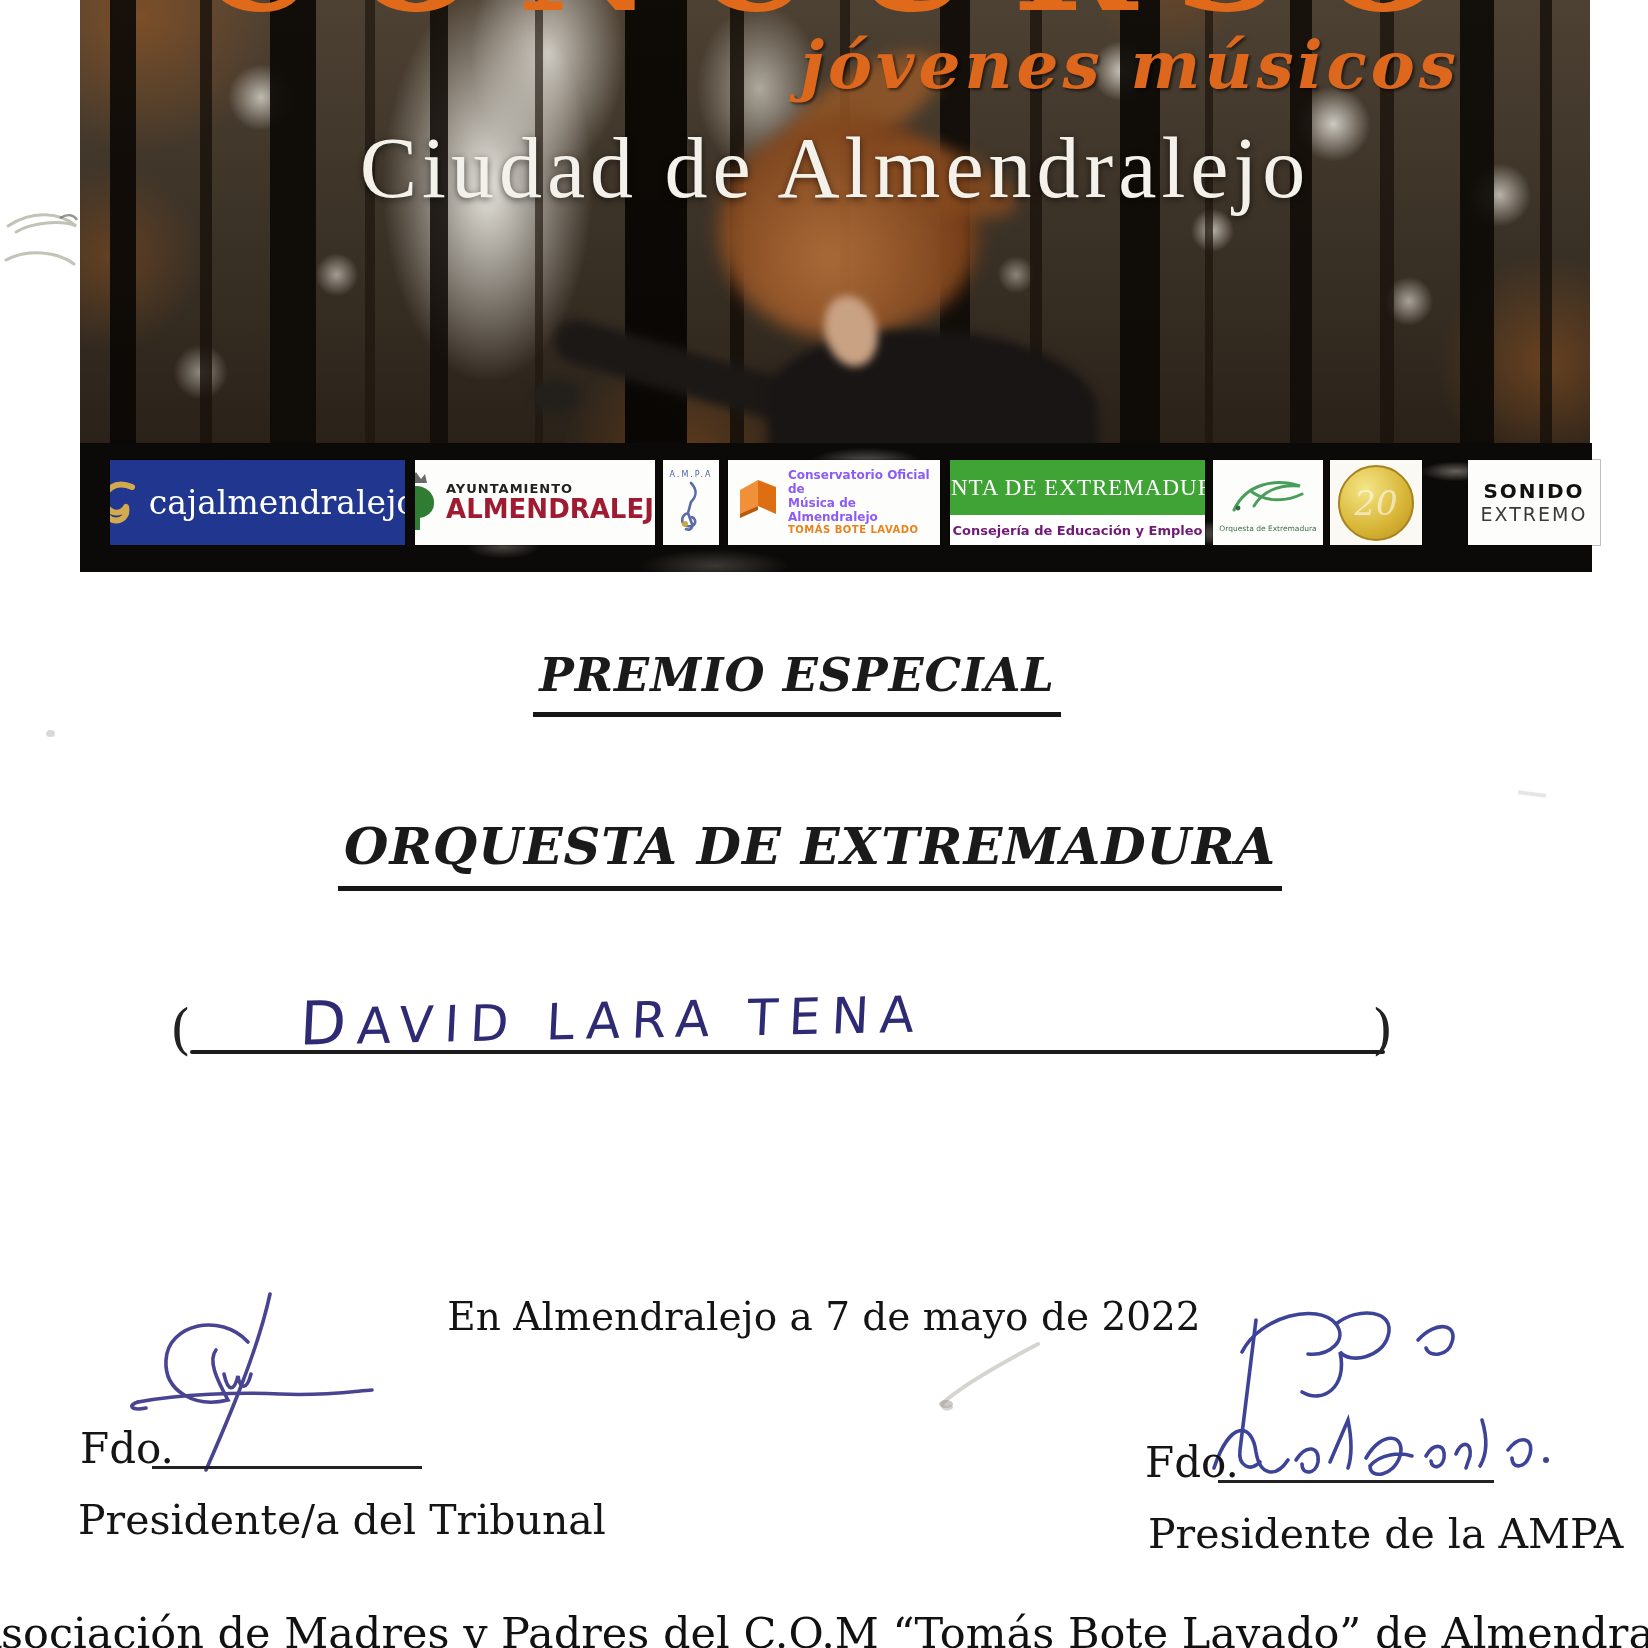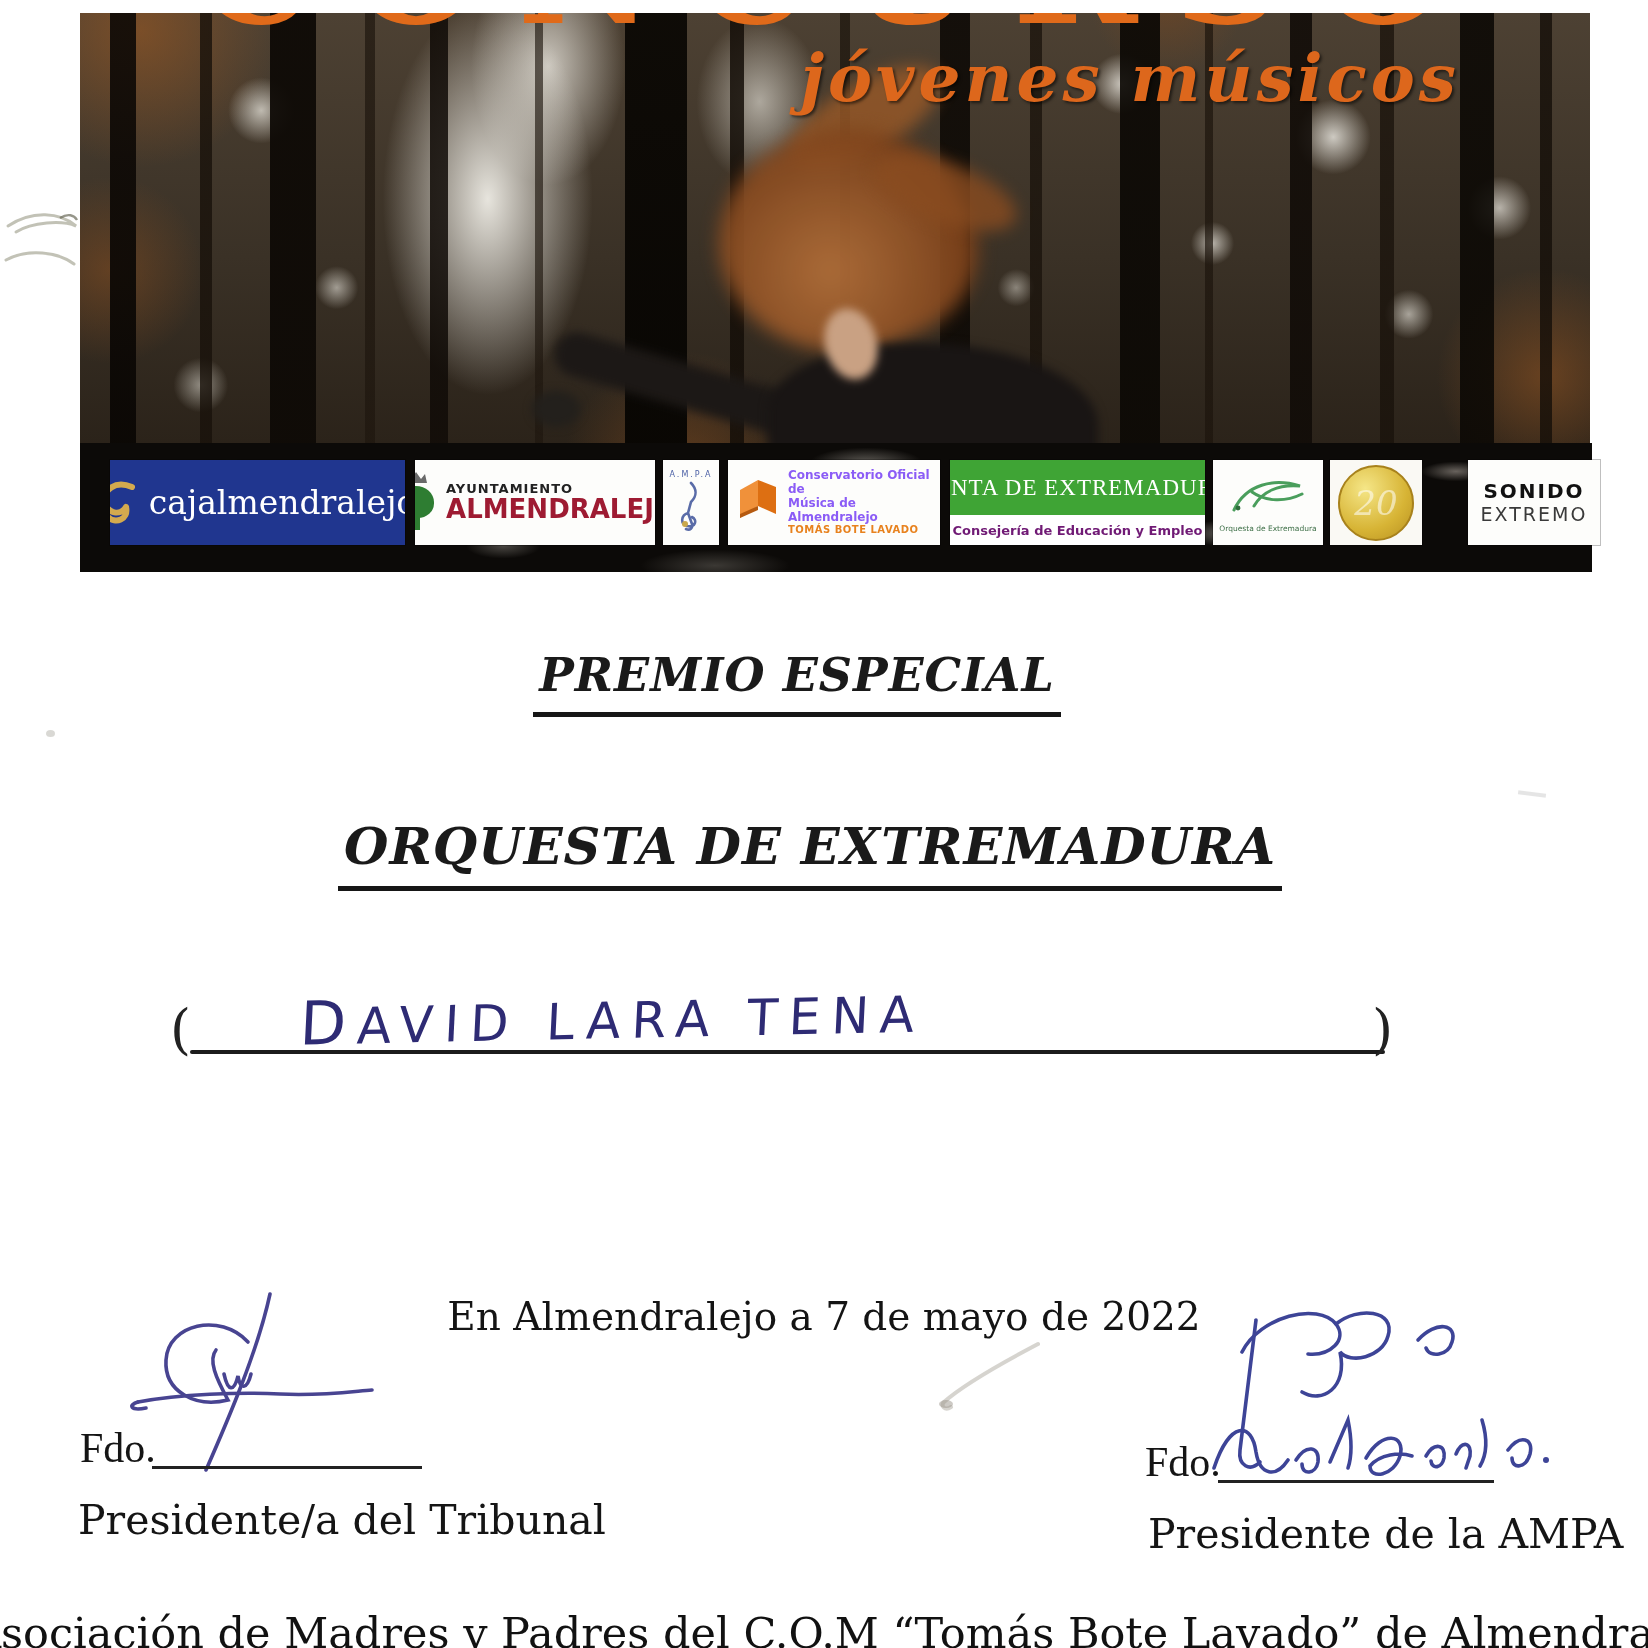--- a/index.html
+++ b/index.html
@@ -3,21 +3,21 @@
 <meta charset="utf-8">
 <style>
   html,body{margin:0;padding:0;background:#e8e8e8;}
   .page{
     position:relative;width:1648px;height:1648px;margin:0 auto;
     background:#ffffff;overflow:hidden;
     font-family:"DejaVu Serif","Liberation Serif",serif;color:#1a1a1a;
   }
   
   .photo{
-    position:absolute;left:80px;top:13px;width:1510px;height:443px;overflow:hidden;
+    position:absolute;left:80px;top:0;width:1510px;height:443px;overflow:hidden;
     background-color:#3a3126;
     background-image:
       
       linear-gradient(rgba(16,11,7,.92),rgba(10,7,4,.95)),
       linear-gradient(rgba(24,17,10,.8),rgba(24,17,10,.8)),
       linear-gradient(rgba(14,10,6,.95),rgba(14,10,6,.95)),
       linear-gradient(rgba(30,22,14,.7),rgba(30,22,14,.7)),
       linear-gradient(rgba(16,11,7,.85),rgba(16,11,7,.85)),
       linear-gradient(rgba(30,22,14,.65),rgba(30,22,14,.65)),
       linear-gradient(rgba(12,9,5,.96),rgba(8,6,3,.98)),
@@ -162,21 +162,21 @@
   .paren-open{left:170px;top:998px;}
   .paren-close{left:1372px;top:998px;}
   .name-rule{position:absolute;left:190px;top:1050px;width:1195px;height:4px;background:#1c1c1c;border-radius:2px;}
   .written-name{
     position:absolute;left:300px;top:982px;
     font-family:"DejaVu Sans",sans-serif;font-size:50px;color:#2e2b74;
     letter-spacing:11px;transform:rotate(-1.2deg) skewX(-4deg);white-space:nowrap;
   }
   .written-name::first-letter{font-size:120%;}
   .date-line{top:1294px;left:0;font-size:39px;color:#141414;}
-  .fdo{position:absolute;font-size:42px;color:#151515;font-family:Liberation Serif, serif;}
+  .fdo{position:absolute;font-size:42px;color:#151515;}
   .fdo-left{left:80px;top:1424px;}
   .fdo-right{left:1145px;top:1438px;}
   .fdo-rule{position:absolute;height:3px;background:#222;}
   .rule-left{left:152px;top:1466px;width:270px;}
   .rule-right{left:1218px;top:1480px;width:276px;}
   .role{position:absolute;font-size:41px;color:#151515;white-space:nowrap;}
   .role-left{left:78px;top:1496px;}
   .role-right{left:1148px;top:1510px;}
   .sig-svg{position:absolute;pointer-events:none;}
   .footer-line{
@@ -195,20 +195,21 @@
   <div class="photo">
     <div class="fig hair-s1"></div>
     <div class="fig hair-main"></div>
     <div class="fig hair-s2"></div>
     <div class="fig arm"></div>
     <div class="fig hand"></div>
     <div class="fig jacket"></div>
     <div class="fig face"></div>
     <div class="partial-title">CONCURSO</div>
     <div class="script-title">jóvenes músicos</div>
+    <div class="city-title">Ciudad de Almendralejo</div>
   </div>
 
   <div class="band">
 
     <div class="logo-box caja">
       <span class="caja-mark">
         <svg width="40" height="46" viewBox="0 0 40 46">
           <path d="M33 7 C16 0 4 10 6 22 C8 34 22 36 27 27 M27 27 C30 40 16 44 9 37" fill="none" stroke="#d4aa4e" stroke-width="6" stroke-linecap="round"></path>
         </svg>
       </span>

